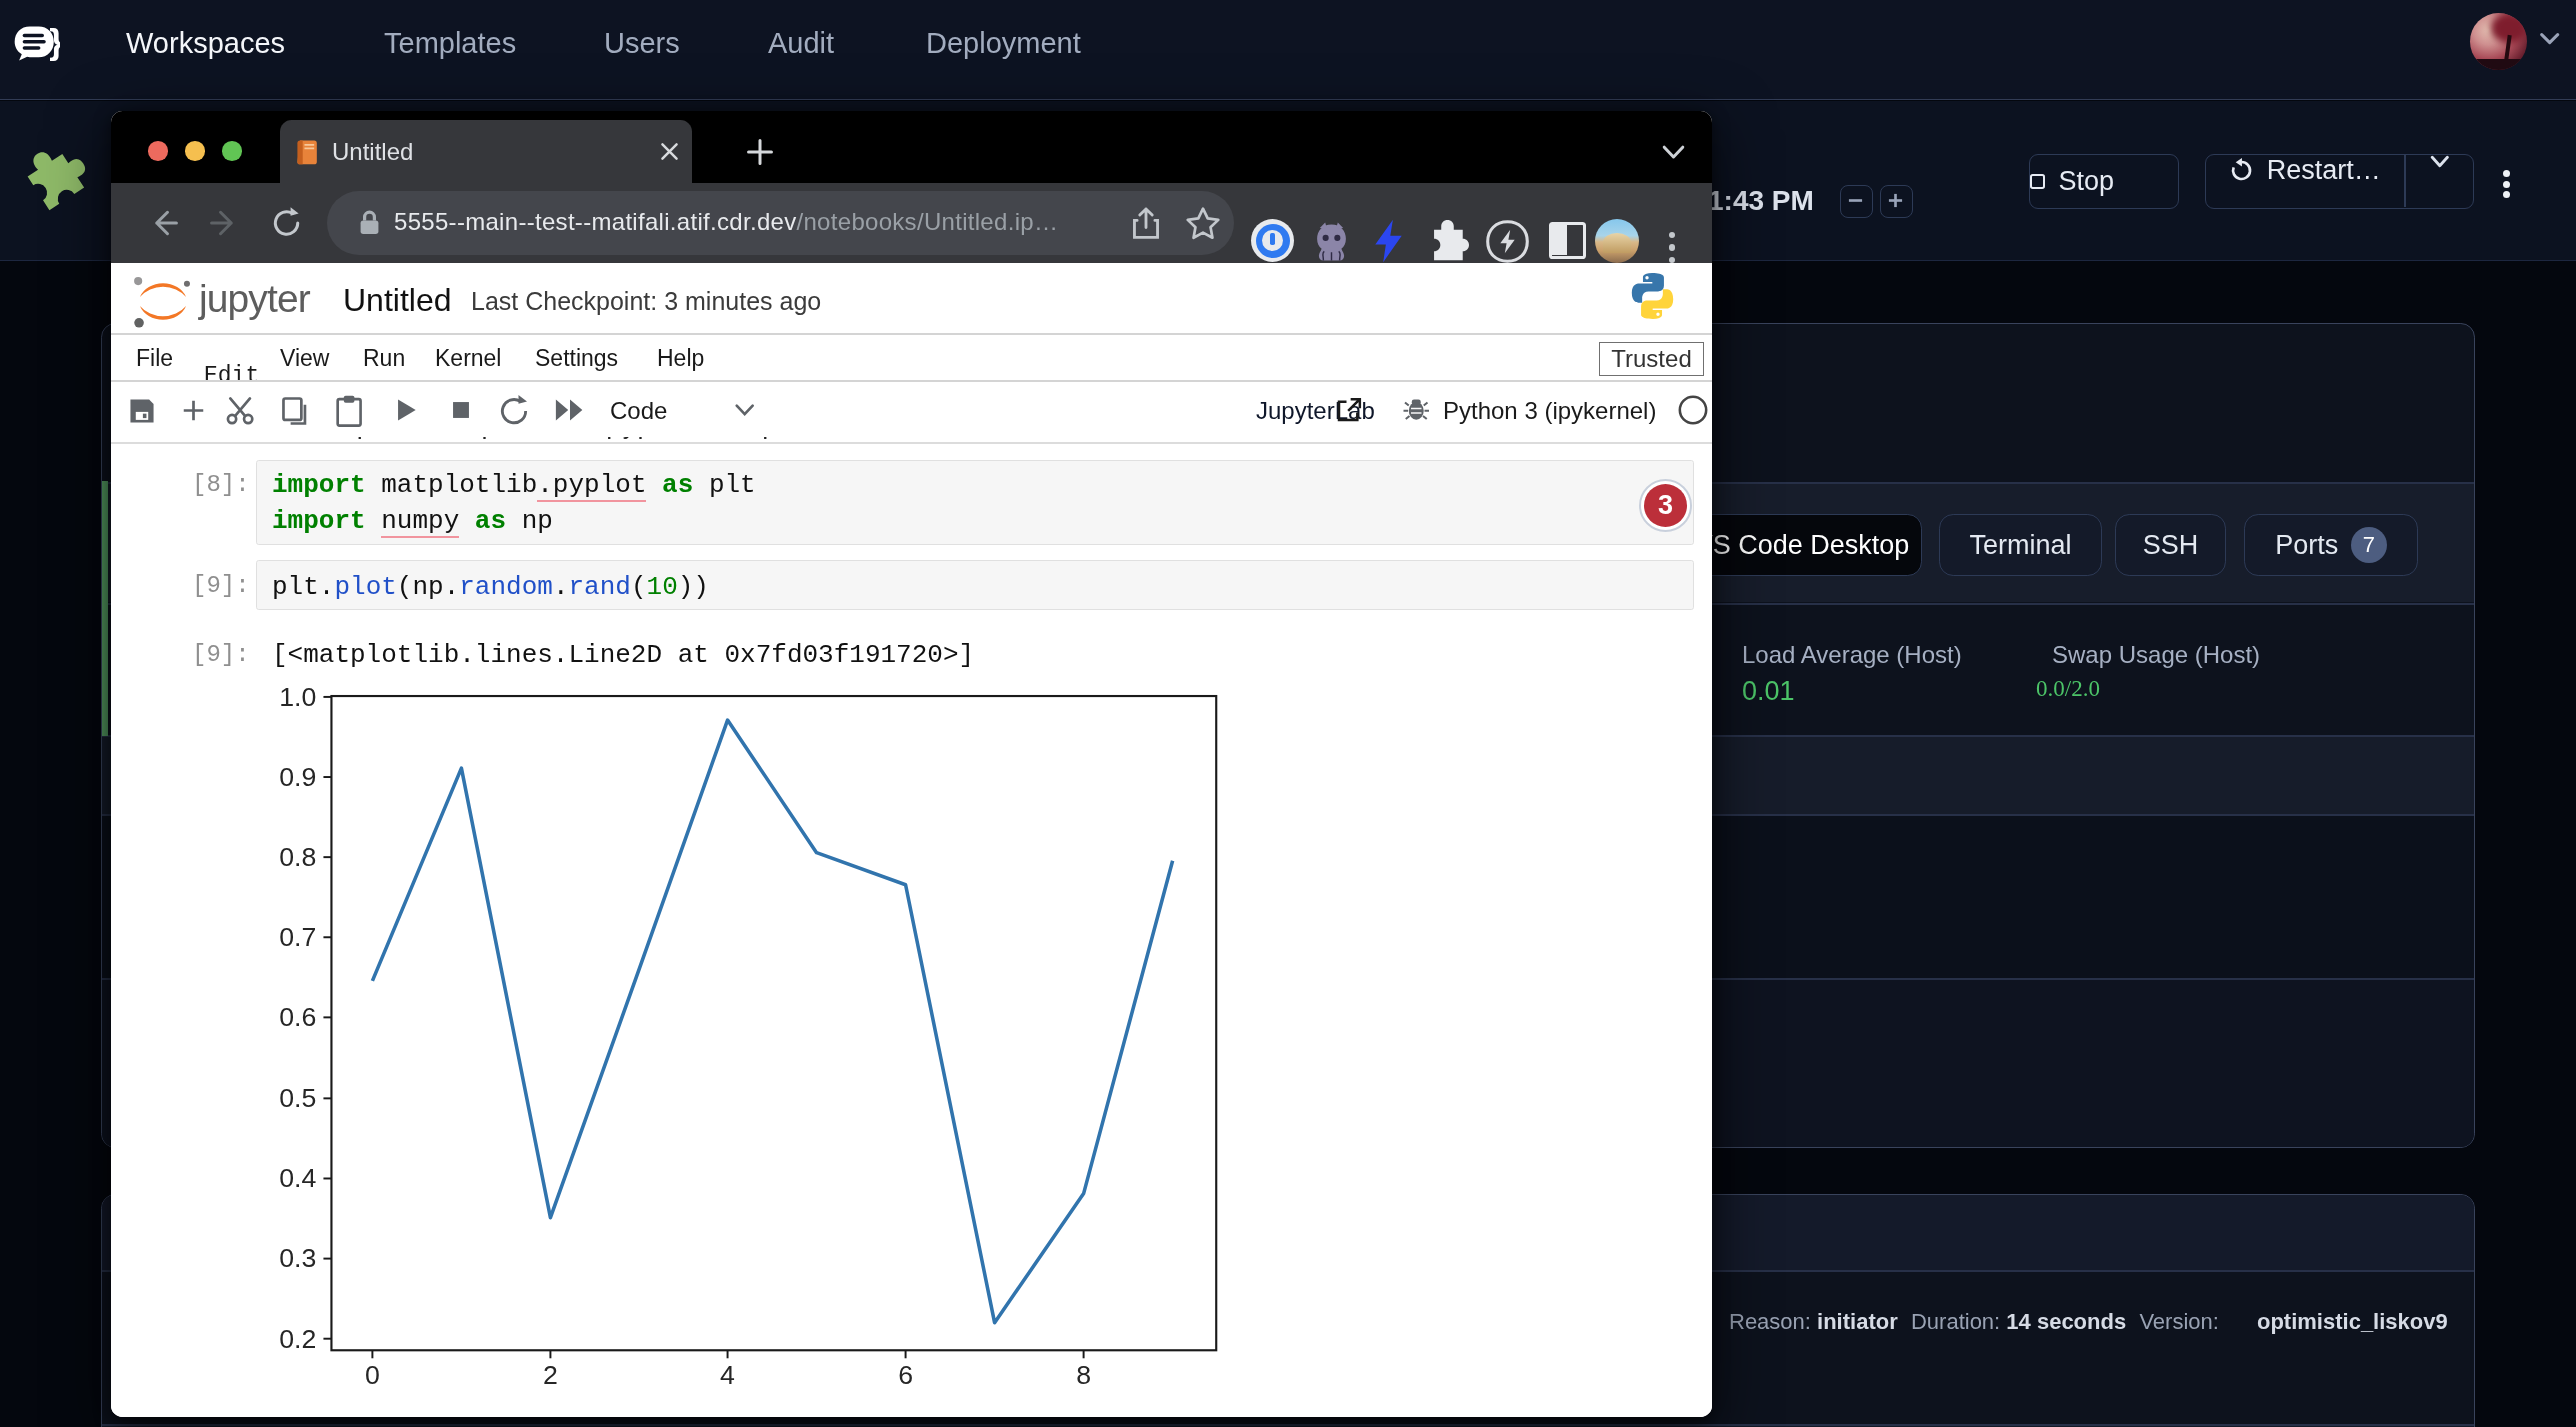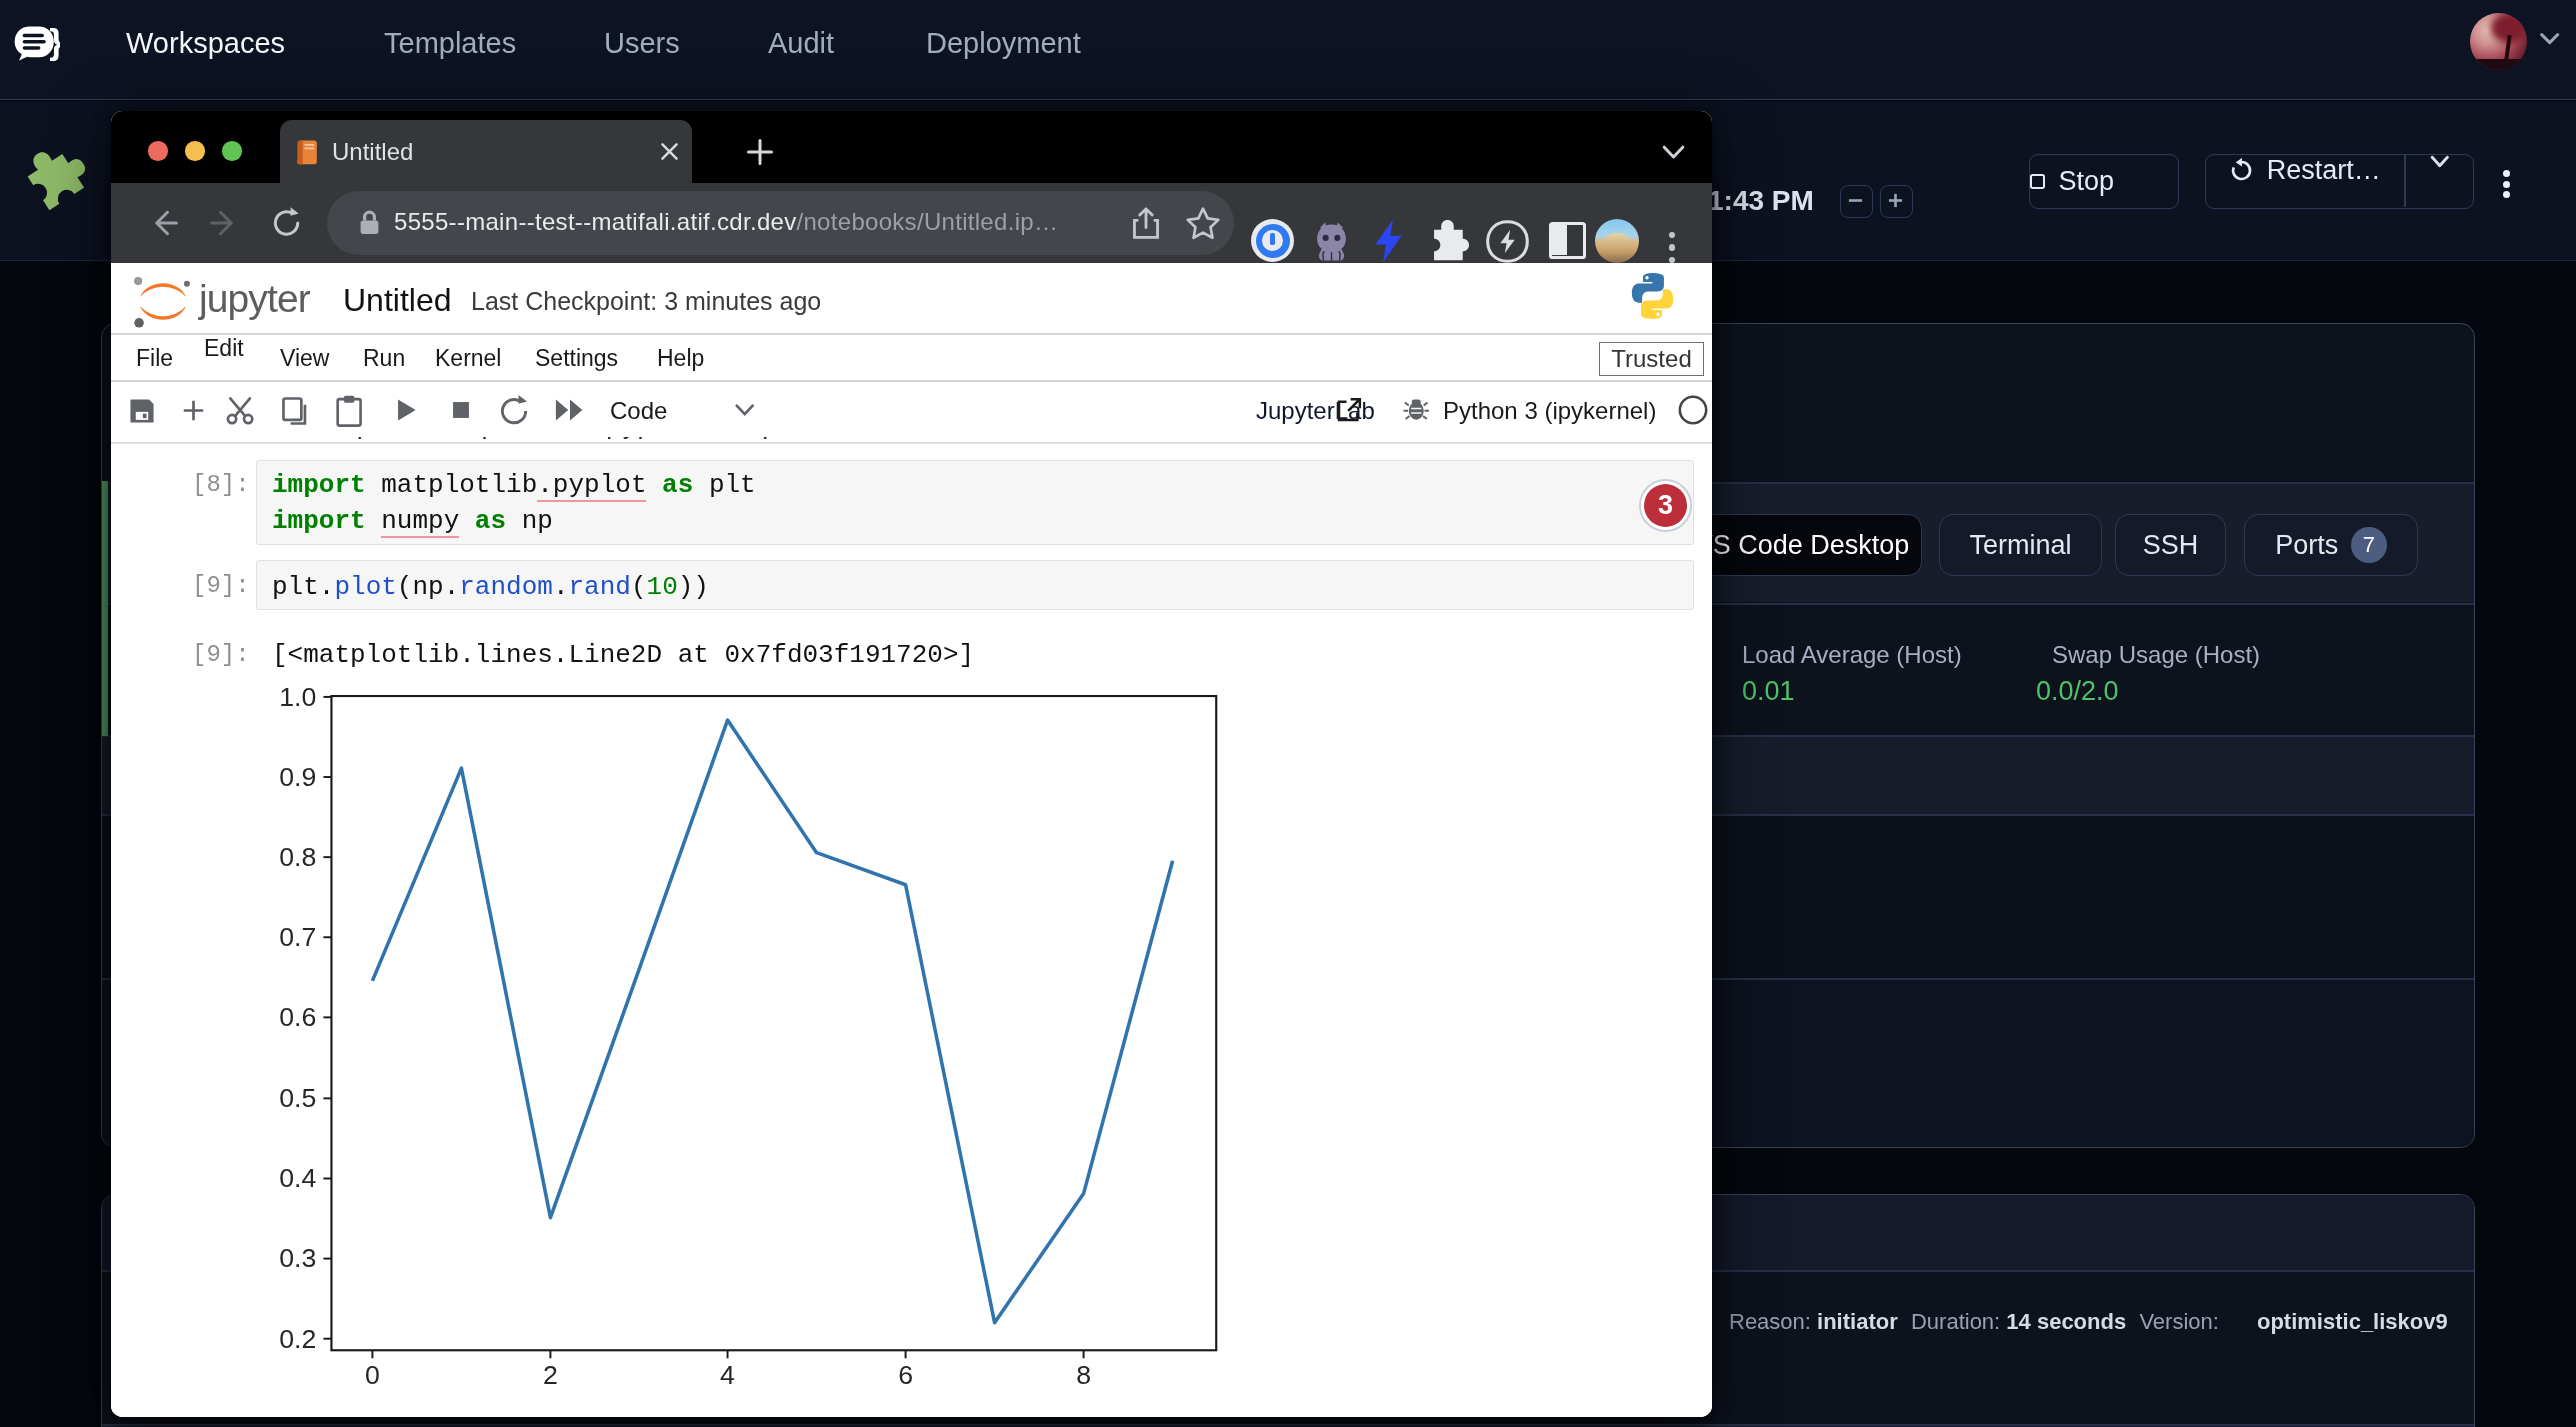--- a/index.html
+++ b/index.html
@@ -132,21 +132,21 @@
     <div class="tabbtn" style="left:1541px; width:279px; background:#05070c; color:#fff; font-weight:500; padding-left:39px;">VS Code Desktop</div>
     <div class="tabbtn" style="left:1837px; width:163px;">Terminal</div>
     <div class="tabbtn" style="left:2013px; width:111px;">SSH</div>
     <div class="tabbtn" style="left:2142px; width:174px; gap:12.5px;">Ports
       <span style="display:inline-flex; width:36px; height:36px; border-radius:50%; background:#4d5d80; color:#fff; font-size:22px; align-items:center; justify-content:center;">7</span>
     </div>
 
     <span class="abs" style="left:1640px; top:317px; font-size:24px; color:#a6b0c3;">Load Average (Host)</span>
     <span class="abs" style="left:1640px; top:352px; font-size:27px; color:#4cc468;">0.01</span>
     <span class="abs" style="left:1934px; top:317px; font-size:24px; color:#a6b0c3;margin-left:16px;">Swap Usage (Host)</span>
-    <span class="abs" style="left:1934px; top:352px; font-size:27px; color:#4cc468;">0.0/2.0</span>
+    <span class="abs" style="left:1934px; top:352px; font-size:23px; color:#4cc468;font-family:Liberation Serif, serif;">0.0/2.0</span>
   </div>
 
   <div class="card" id="card2" style="left:101px; top:1194px; width:2374px; height:267px; border-radius:14.2px 14.2px 0 0; overflow:hidden;">
     <div class="abs" style="left:0; top:0; width:100%; height:75px; background:#141a2a;"></div>
     <div class="divider" style="top:75px;"></div>
     <div class="abs" style="left:1627px; top:114px; font-size:22px; color:#99a2b3;">
       Reason: <b style="color:#d6dbe5;">initiator</b><span style="display:inline-block;width:7.1px;"></span>
       Duration: <b style="color:#d6dbe5;">14 seconds</b><span style="display:inline-block;width:7.1px;"></span>
       Version: <b style="color:#d6dbe5;margin-left:32px;">optimistic_liskov9</b>
     </div>
@@ -251,21 +251,21 @@
       <span class="abs" style="left:232px; top:18.7px; font-size:32px; color:#111;">Untitled</span>
       <span class="abs" style="left:360px; top:24px; font-size:25px; color:#3b3b3b;">Last Checkpoint: 3 minutes ago</span>
       <svg class="abs" style="left:1519px; top:8px;" width="45" height="50" viewBox="0 0 50 54">
         <path fill="#3776ab" d="M24.6 1.5 C13.5 1.5 14.4 6.4 14.4 6.4 L14.4 11.5 L24.8 11.5 L24.8 13 L10.2 13 C10.2 13 2 12.1 2 23.5 C2 34.9 9.2 34.5 9.2 34.5 L13.5 34.5 L13.5 29.2 C13.5 29.2 13.3 22 20.6 22 L30.9 22 C30.9 22 37.7 22.1 37.7 15.4 L37.7 6.4 C37.7 6.4 38.7 1.5 24.6 1.5 Z M18.9 4.9 A1.9 1.9 0 1 1 18.9 8.7 A1.9 1.9 0 0 1 18.9 4.9 Z"></path>
         <path fill="#ffd43b" d="M25.4 52.5 C36.5 52.5 35.6 47.6 35.6 47.6 L35.6 42.5 L25.2 42.5 L25.2 41 L39.8 41 C39.8 41 48 41.9 48 30.5 C48 19.1 40.8 19.5 40.8 19.5 L36.5 19.5 L36.5 24.8 C36.5 24.8 36.7 32 29.4 32 L19.1 32 C19.1 32 12.3 31.9 12.3 38.6 L12.3 47.6 C12.3 47.6 11.3 52.5 25.4 52.5 Z M31.1 49.1 A1.9 1.9 0 1 1 31.1 45.3 A1.9 1.9 0 0 1 31.1 49.1 Z"></path>
       </svg>
       <div class="abs" style="left:0; top:70px; width:100%; height:1.8px; background:#d4d4d4;"></div>
 
       <div class="abs" style="left:0; top:72px; width:100%; height:45px; font-size:23px; color:#1a1a1a;">
         <span class="abs" style="left:25px; top:9.8px;">File</span>
-        <span class="abs" style="left:93px; top:0;">Edit</span>
+        <span class="abs" style="left:93px; top:28px;font-family:Liberation Mono, monospace;">Edit</span>
         <span class="abs" style="left:169px; top:9.8px;">View</span>
         <span class="abs" style="left:252px; top:9.8px;">Run</span>
         <span class="abs" style="left:324px; top:9.8px;">Kernel</span>
         <span class="abs" style="left:424px; top:9.8px;">Settings</span>
         <span class="abs" style="left:546px; top:9.8px;">Help</span>
         <span class="abs" style="left:1488px; top:7.1px; width:105px; height:34px; border:1.8px solid #707070; font-size:24px; color:#333; display:flex; align-items:center; justify-content:center;">Trusted</span>
       </div>
       <div class="abs" style="left:0; top:117px; width:100%; height:1.8px; background:#d4d4d4;"></div>
 
       <div class="abs" style="left:0; top:119px; width:100%; height:60px;">

